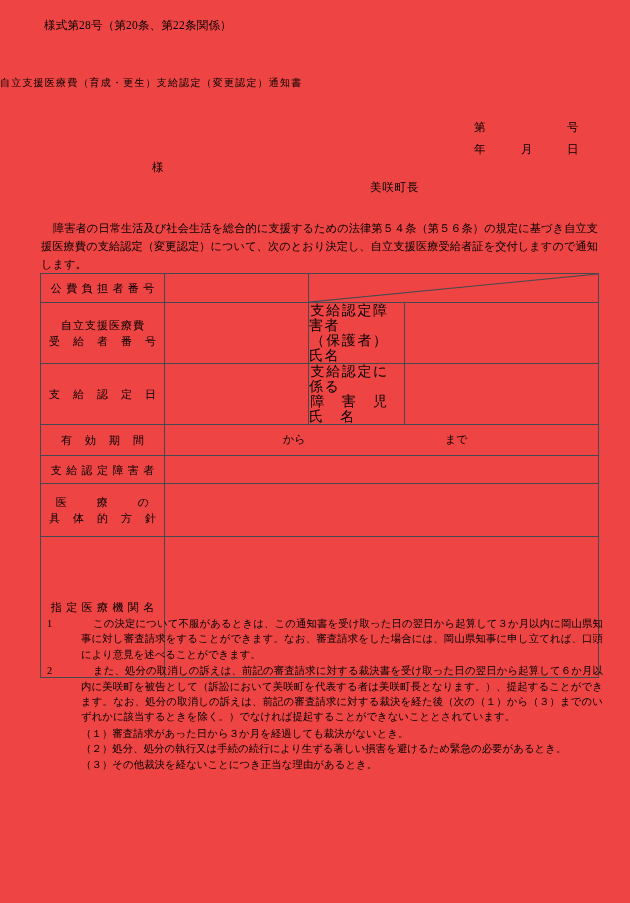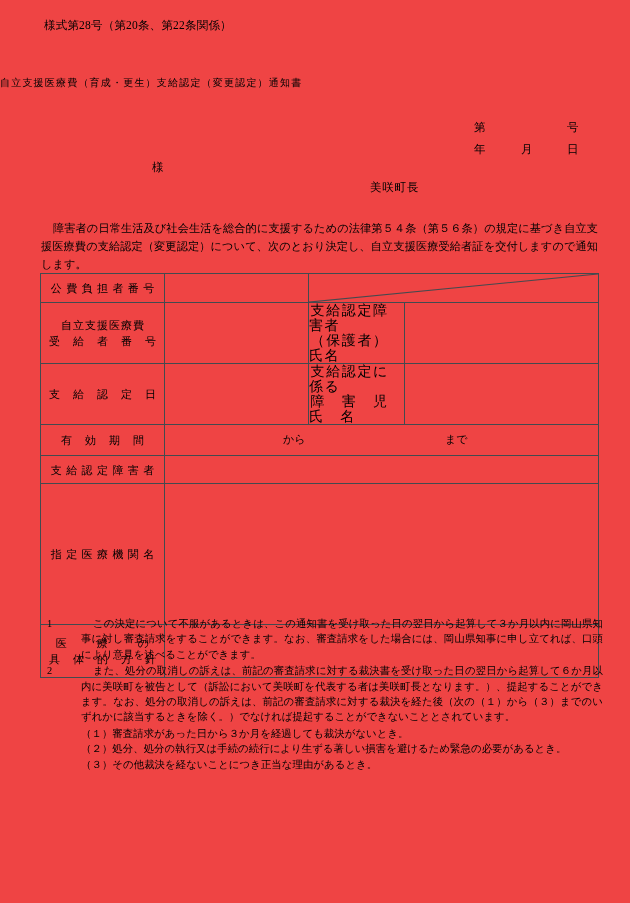--- a/index.html
+++ b/index.html
@@ -310,30 +310,30 @@
       </tr>
 
       <tr class="row-h28">
         <td class="lbl">
           <span class="sp">支給認定障害者</span>
         </td>
         <td colspan="3"></td>
       </tr>
 
       <tr>
-        <td class="lbl lbl-tall">
-          <span class="sp">指定医療機関名</span>
-        </td>
-        <td colspan="3"></td>
-      </tr>
-
-      <tr>
         <td class="lbl lbl-pol">
           <span class="wide">医　療　の</span>
           <span class="sp2">具　体　的　方　針</span>
+        </td>
+        <td colspan="3"></td>
+      </tr>
+
+      <tr>
+        <td class="lbl lbl-tall">
+          <span class="sp">指定医療機関名</span>
         </td>
         <td colspan="3"></td>
       </tr>
 
     </tbody>
   </table>
 
   <div class="notes">
 
     <div class="note-item">

